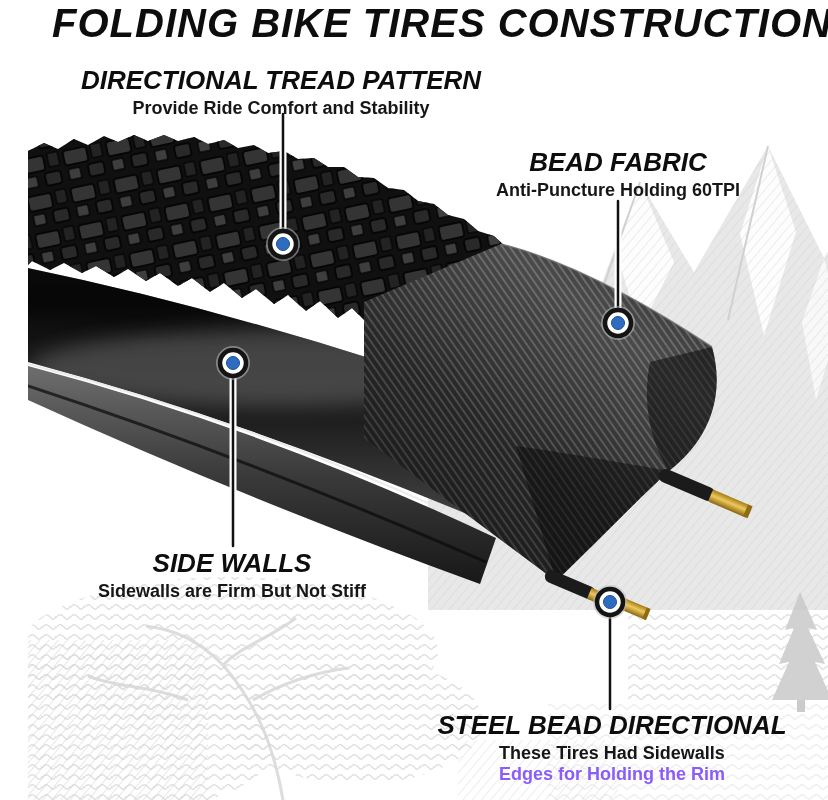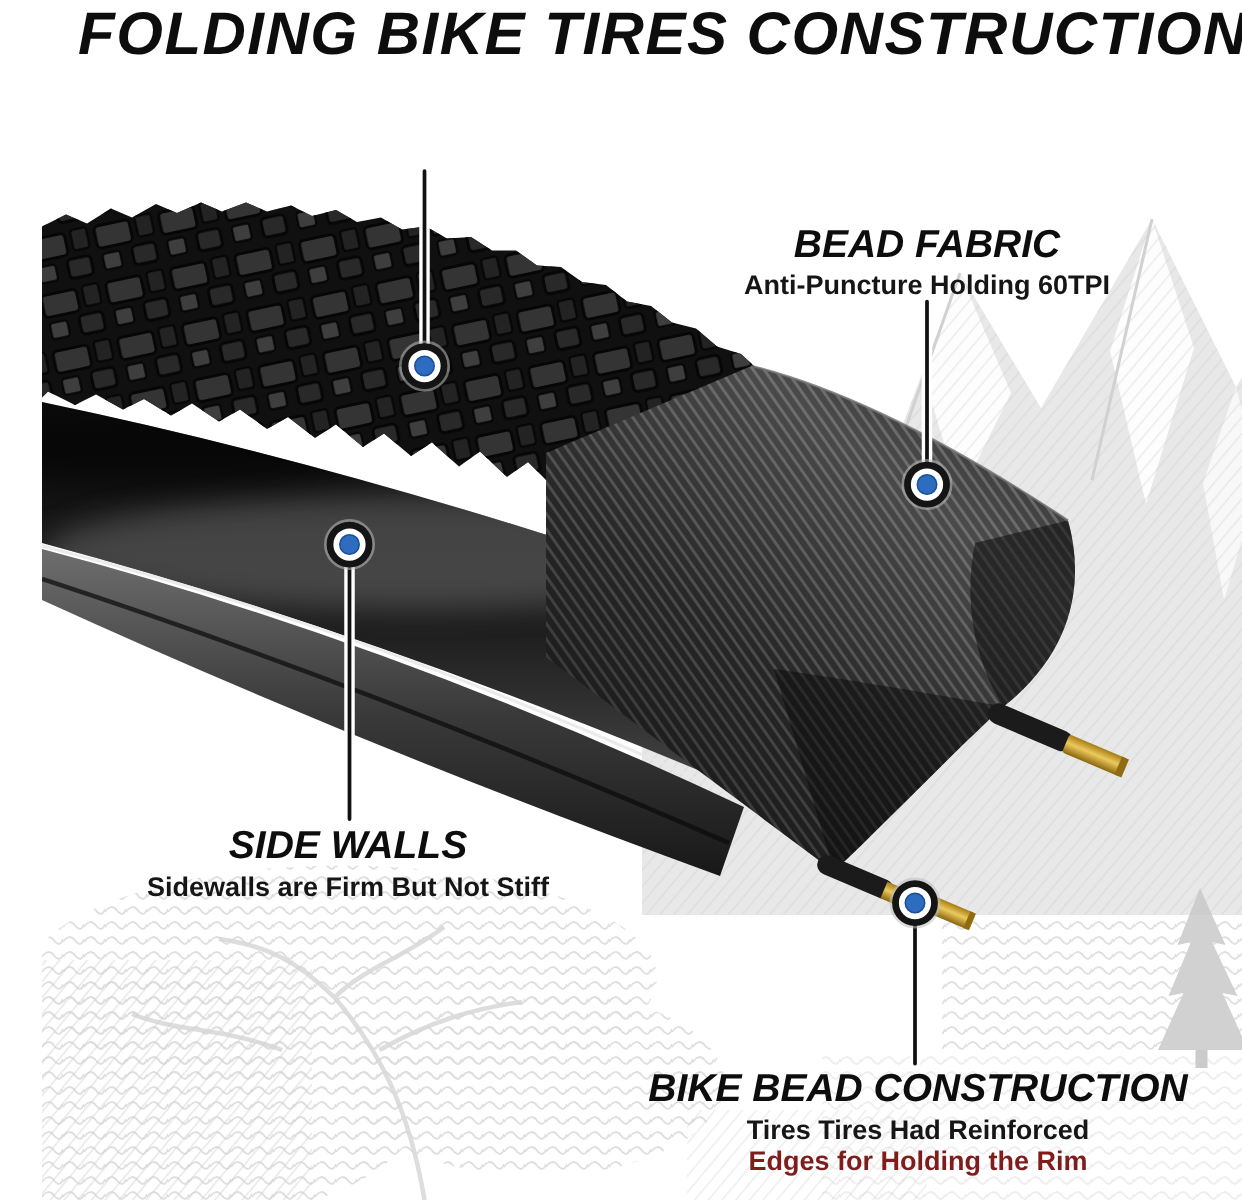--- a/index.html
+++ b/index.html
@@ -4,21 +4,21 @@
 <style>
   html,body{margin:0;padding:0;background:#fff;}
   .stage{position:relative;width:828px;height:800px;overflow:hidden;background:#fff;
          font-family:"Liberation Sans", sans-serif;color:#111;margin-left:28px;}
   .scene{position:absolute;left:0;top:0;width:828px;height:800px;}
   .page-title{position:absolute;left:0;top:1px;width:828px;text-align:center;
     font-size:40px;font-weight:700;font-style:italic;letter-spacing:1px;color:#0d0d0d;}
   .callout{position:absolute;width:420px;text-align:center;}
   .callout .heading{font-size:26px;font-weight:700;font-style:italic;color:#0d0d0d;line-height:1.1;}
   .callout .sub{font-size:18px;font-weight:700;color:#161616;line-height:1.1;margin-top:4px;}
-  .callout .sub2{font-size:18px;font-weight:700;color:#7f1d1d;line-height:1.1;margin-top:2px;}
+  .callout .sub2{font-size:18px;font-weight:700;color:#8b5cf6;line-height:1.1;margin-top:2px;}
   #co-tread{left:43px;top:66px;}
   #co-cord{left:380px;top:148px;}
   #co-sidewall{left:-6px;top:549px;}
   #co-bead{left:374px;top:711px;}
 </style>
 </head>
 <body>
 
 <div class="stage">
 
@@ -200,30 +200,34 @@
       <g transform="translate(582,602)">
         <circle r="16" fill="none" stroke="#bdbdbd" stroke-width="2" opacity="0.55"></circle>
         <circle r="13" fill="#ffffff" stroke="#141414" stroke-width="4.5"></circle>
         <circle r="6.5" style="fill:var(--marker_blue)" stroke="#1a4f99" stroke-width="1"></circle>
       </g>
     </g>
   </svg>
 
   <div class="page-title">FOLDING BIKE TIRES CONSTRUCTION</div>
 
+  <div class="callout" id="co-tread">
+    <div class="heading">DIRECTIONAL TREAD PATTERN</div>
+    <div class="sub">Provide Ride Comfort and Stability</div>
+  </div>
 
   <div class="callout" id="co-cord">
     <div class="heading">BEAD FABRIC</div>
     <div class="sub">Anti-Puncture Holding 60TPI</div>
   </div>
 
   <div class="callout" id="co-sidewall">
     <div class="heading">SIDE WALLS</div>
     <div class="sub">Sidewalls are Firm But Not Stiff</div>
   </div>
 
   <div class="callout" id="co-bead">
-    <div class="heading">BIKE BEAD CONSTRUCTION</div>
-    <div class="sub">Tires Tires Had Reinforced</div>
+    <div class="heading">STEEL BEAD DIRECTIONAL</div>
+    <div class="sub">These Tires Had Sidewalls</div>
     <div class="sub2">Edges for Holding the Rim</div>
   </div>
 
 </div>
 
 </body></html>

